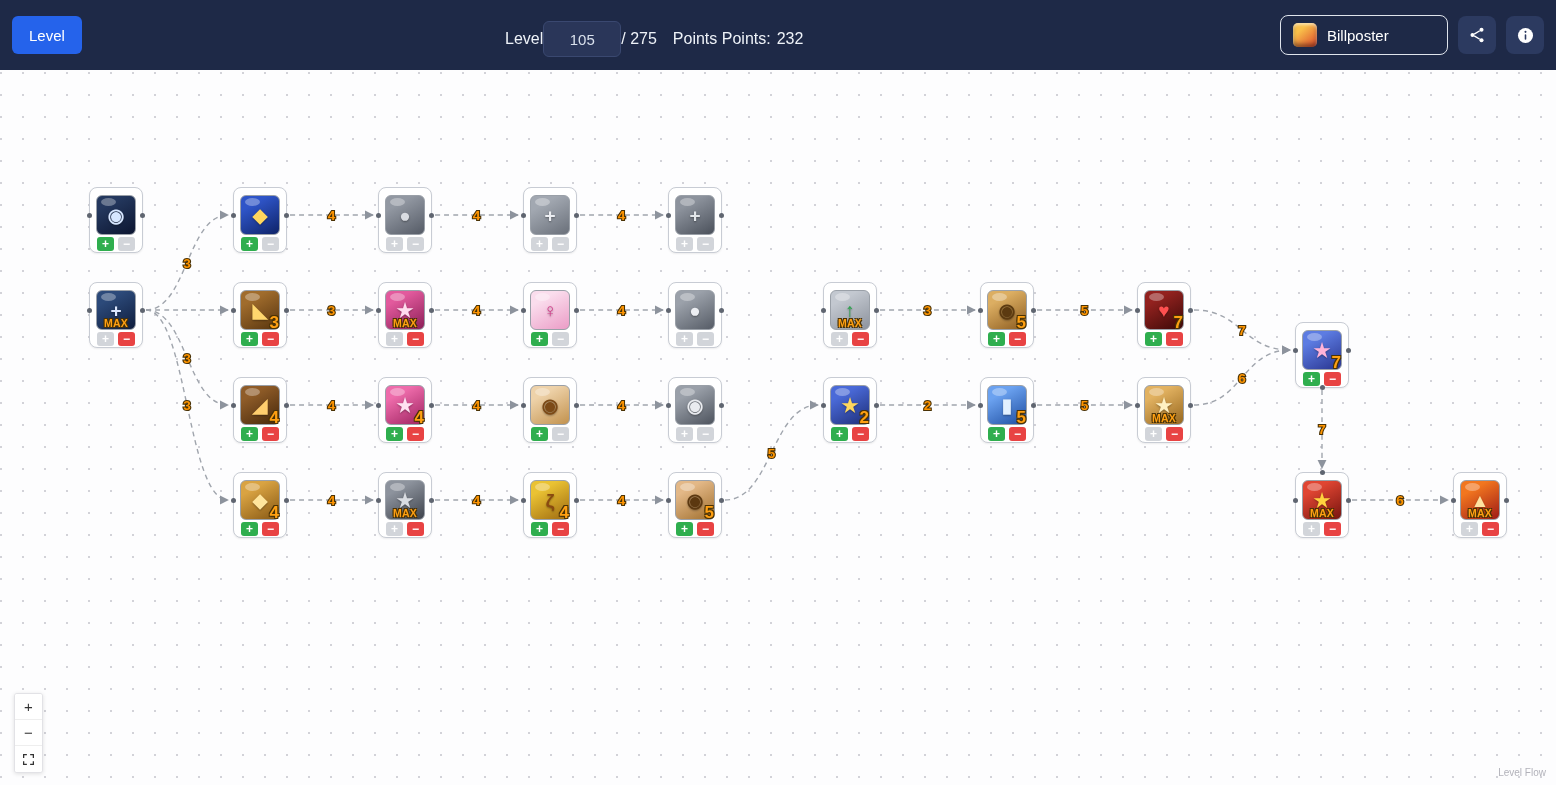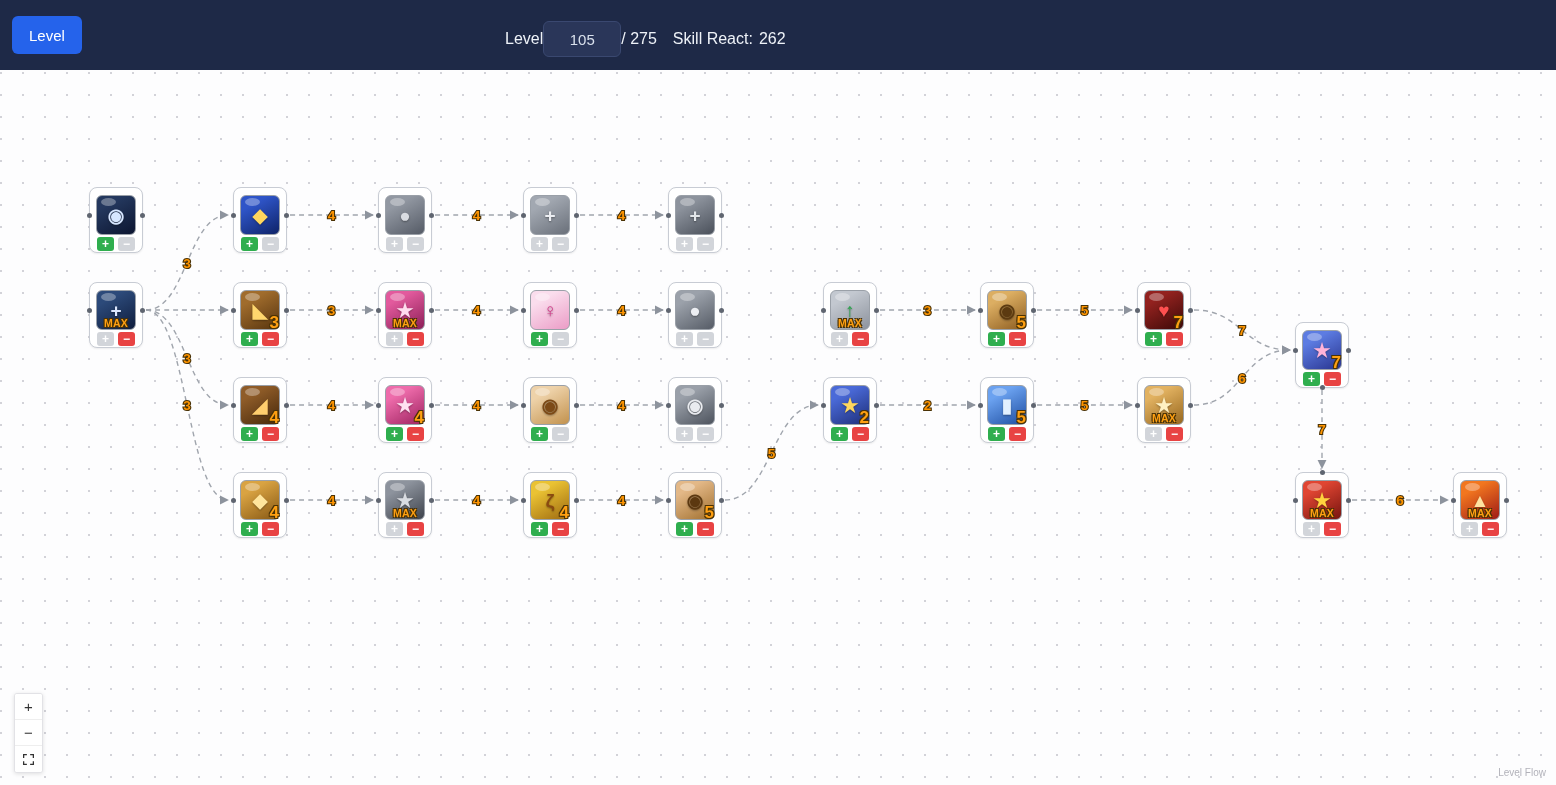--- a/index.html
+++ b/index.html
@@ -71,25 +71,46 @@
 <body>
 
 <header class="topbar">
   <button class="reset-btn">Level</button>
 
   <div class="level-group">
     <span>Level</span>
     <input class="lvl-input" type="text" value="105" style="">
     <span>/ 275</span>
     <span class="sp-label">
-      <span>Skill React:</span>
-      <span>262</span>
+      <span>Points Points:</span>
+      <span>232</span>
     </span>
   </div>
 
+  <div class="right-group">
+    <div class="class-select">
+      <span class="class-icon"></span>
+      <span>Billposter</span>
+    </div>
+    <button class="icon-btn">
+      <svg width="18" height="18" viewBox="0 0 24 24">
+        <circle cx="18" cy="5" r="2.7" fill="#fff"></circle>
+        <circle cx="6" cy="12" r="2.7" fill="#fff"></circle>
+        <circle cx="18" cy="19" r="2.7" fill="#fff"></circle>
+        <path d="M8.3 10.8 L15.7 6.3 M8.3 13.2 L15.7 17.7" stroke="#fff" stroke-width="1.8" fill="none"></path>
+      </svg>
+    </button>
+    <button class="icon-btn">
+      <svg width="19" height="19" viewBox="0 0 24 24">
+        <circle cx="12" cy="12" r="9.5" fill="#fff"></circle>
+        <rect x="11" y="10.3" width="2" height="7" rx="1" fill="#2c3a60"></rect>
+        <circle cx="12" cy="7.4" r="1.3" fill="#2c3a60"></circle>
+      </svg>
+    </button>
+  </div>
 </header>
 
 <div class="flow">
   <svg id="edges" width="1556" height="715">
     <defs>
       <marker id="arrow" viewBox="0 0 10 10" refX="9" refY="5" markerWidth="6.5" markerHeight="6.5" orient="auto-start-reverse">
         <path d="M0,0 L10,5 L0,10 z" fill="#8d939d"></path>
       </marker>
     </defs>
   <path d="M 146 240 C 187 240, 187 145, 228 145" class="edge" marker-end="url(#arrow)"></path>

